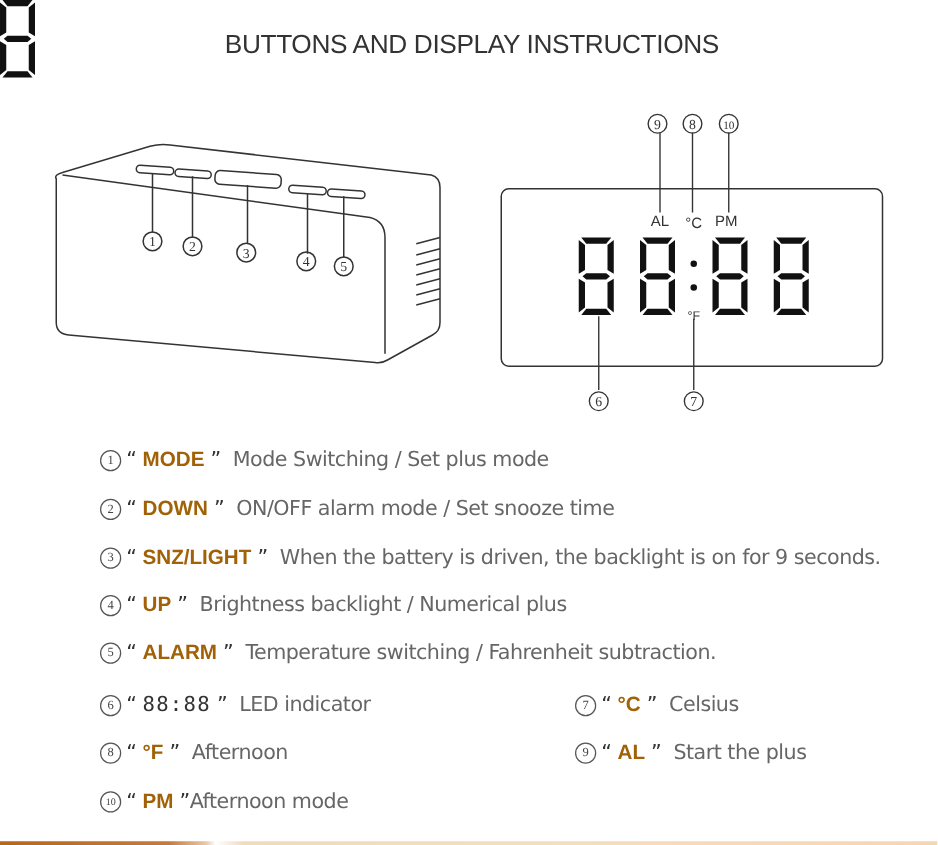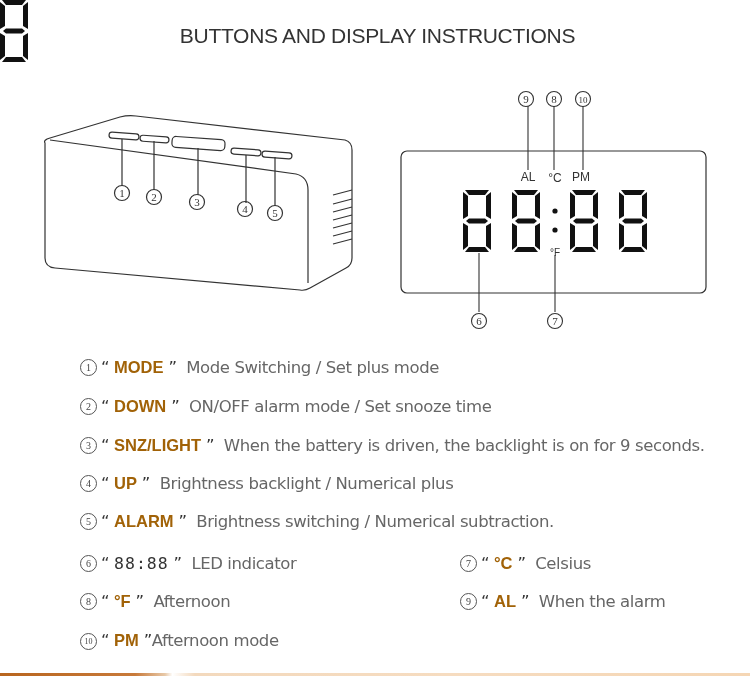--- a/index.html
+++ b/index.html
@@ -99,31 +99,31 @@
 <div class="row" style="left:80px;top:397px;">
   <span class="num">2</span><span class="q">“</span> <span class="key">DOWN</span> <span class="q">”</span>&nbsp; <span>ON/OFF alarm mode / Set snooze time</span>
 </div>
 <div class="row" style="left:80px;top:436px;">
   <span class="num">3</span><span class="q">“</span> <span class="key">SNZ/LIGHT</span> <span class="q">”</span>&nbsp; <span>When the battery is driven, the backlight is on for 9 seconds.</span>
 </div>
 <div class="row" style="left:80px;top:474px;">
   <span class="num">4</span><span class="q">“</span> <span class="key">UP</span> <span class="q">”</span>&nbsp; <span>Brightness backlight / Numerical plus</span>
 </div>
 <div class="row" style="left:80px;top:512px;">
-  <span class="num">5</span><span class="q">“</span> <span class="key">ALARM</span> <span class="q">”</span>&nbsp; <span>Brightness switching / Numerical subtraction.</span>
+  <span class="num">5</span><span class="q">“</span> <span class="key">ALARM</span> <span class="q">”</span>&nbsp; <span>Temperature switching / Fahrenheit subtraction.</span>
 </div>
 <div class="row" style="left:80px;top:538px;margin-top:16px;">
   <span class="num">6</span><span class="q">“</span> <span class="seg">88:88</span> <span class="q">”</span>&nbsp; <span>LED indicator</span>
 </div>
 <div class="row" style="left:460px;top:554px;">
   <span class="num">7</span><span class="q">“</span> <span class="key">°C</span> <span class="q">”</span>&nbsp; <span>Celsius</span>
 </div>
 <div class="row" style="left:80px;top:592px;">
   <span class="num">8</span><span class="q">“</span> <span class="key">°F</span> <span class="q">”</span>&nbsp; <span>Afternoon</span>
 </div>
 <div class="row" style="left:460px;top:592px;">
-  <span class="num">9</span><span class="q">“</span> <span class="key">AL</span> <span class="q">”</span>&nbsp; <span>When the alarm</span>
+  <span class="num">9</span><span class="q">“</span> <span class="key">AL</span> <span class="q">”</span>&nbsp; <span>Start the plus</span>
 </div>
 <div class="row" style="left:80px;top:631px;">
   <span class="num" style="font-size:8px;">10</span><span class="q">“</span> <span class="key">PM</span> <span class="q">”</span><span>Afternoon mode</span>
 </div>
 
 <div class="bottom-bar"></div>
 
 </body></html>

